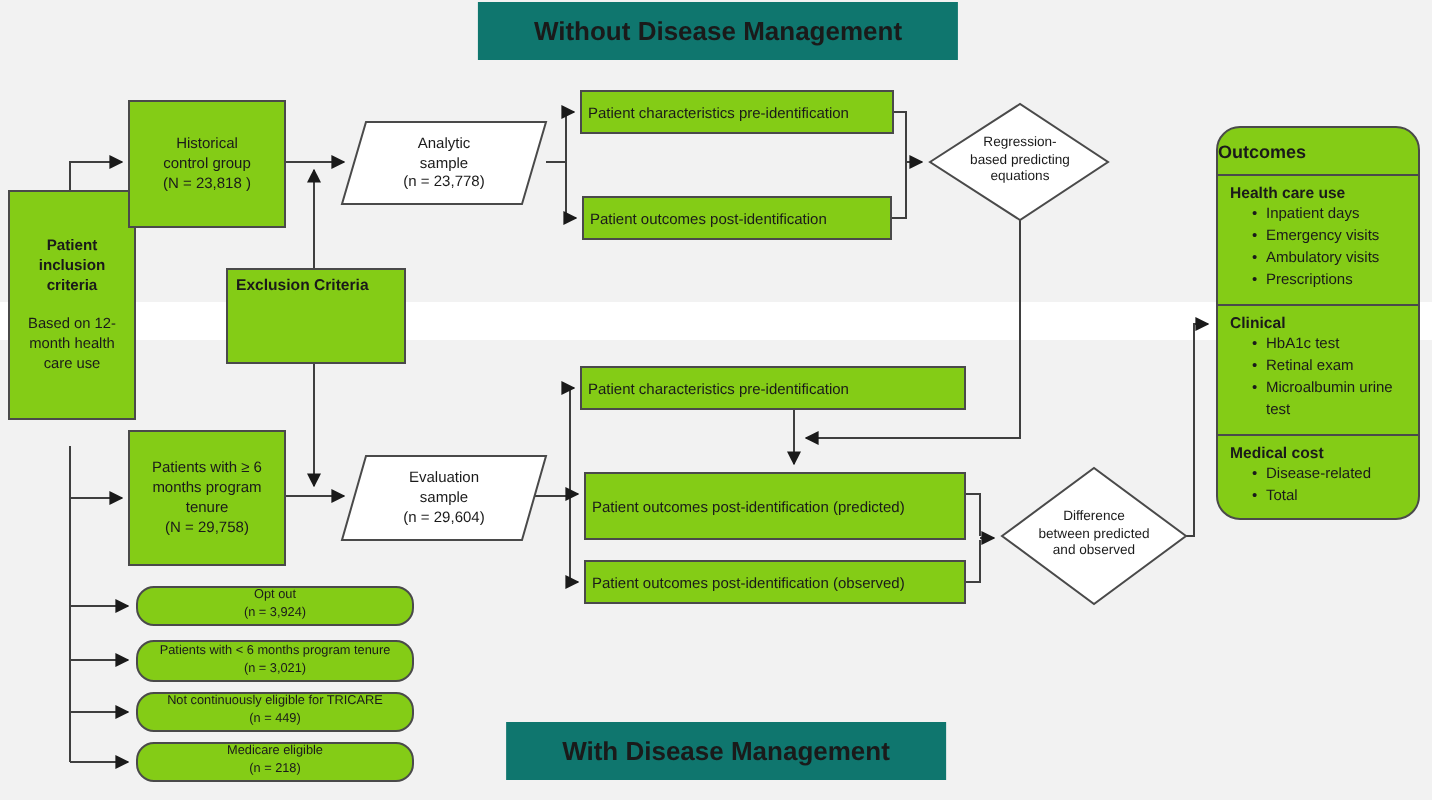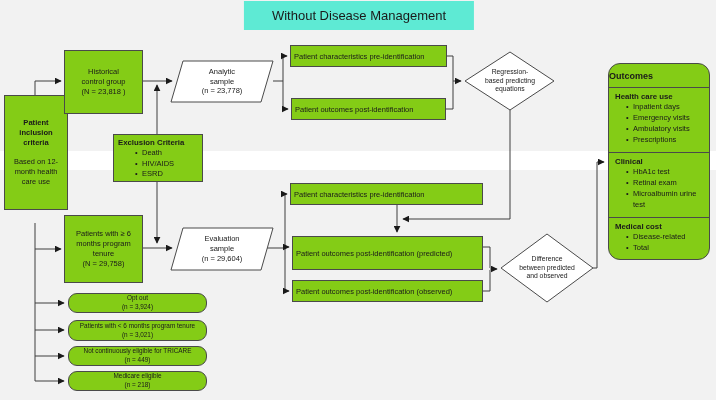--- a/index.html
+++ b/index.html
@@ -10,21 +10,21 @@
   .wire{stroke:#3f3f3f;stroke-width:1;fill:none;}
   .shape{fill:#ffffff;stroke:#4a4a4a;stroke-width:1;}
   .node{position:absolute;background:#84cc16;border:1px solid #4a4a4a;box-sizing:border-box;}
   .round{border-radius:0;}
   .pill{border-radius:9px;}
   .stack{display:flex;flex-direction:column;justify-content:center;align-items:center;text-align:center;}
   .line{font-size:7.5px;line-height:1.32;}
   .rowbox{display:flex;align-items:center;padding-left:3px;font-size:7.5px;}
   .overlay{position:absolute;display:flex;flex-direction:column;justify-content:center;
            align-items:center;text-align:center;}
-  .title-label{position:absolute;background:#5eead4;font-weight:normal;font-size:13px;
+  .title-label{position:absolute;background:#0f766e;font-weight:bold;font-size:13px;
                padding:7px 28px;transform:translateX(-50%);white-space:nowrap;}
   
   .pic-title{font-weight:bold;font-size:7.6px;line-height:1.35;margin-bottom:9px;}
   .pic-sub{font-size:7.4px;line-height:1.35;}
   
   .exclusion{padding:3px 2px 2px 4px;}
   .ex-title{font-weight:bold;font-size:7.8px;}
   .ex-list{margin:1px 0 0;padding:0 0 0 17px;list-style:none;}
   .ex-list li{position:relative;font-size:7.5px;line-height:1.4;padding-left:7px;}
   .ex-list li::before{content:"\2022";position:absolute;left:0;}
@@ -100,39 +100,35 @@
 
     <path class="wire" d="M593,268 H597 V162 H604" marker-end="url(#arw)"></path>
 
     <polygon class="shape" points="183,61 273,61 261,102 171,102"></polygon>
     <polygon class="shape" points="183,228 273,228 261,270 171,270"></polygon>
     <polygon class="shape" points="465,81 510,52 554,81 510,110"></polygon>
     <polygon class="shape" points="501,268 547,234 593,268 547,302"></polygon>
   </svg>
 
   <div class="title-label" style="left:359px;top:1px;">Without Disease Management</div>
+  <div class="title-label" style="left:363px;top:361px;">With Disease Management</div>
 
   <div class="node round stack" style="left:4px;top:95px;width:64px;height:115px;padding:0 2px;">
     <div class="pic-title">Patient inclusion criteria</div>
     <div class="pic-sub">Based on 12-month health care use</div>
   </div>
 
   <div class="node round stack" style="left:64px;top:50px;width:79px;height:64px;">
     <div class="line">Historical</div>
     <div class="line">control group</div>
     <div class="line">(N = 23,818 )</div>
   </div>
 
   <div class="node exclusion" style="left:113px;top:134px;width:90px;height:48px;">
     <div class="ex-title">Exclusion Criteria</div>
-    <ul class="ex-list">
-      <li>Death</li>
-      <li>HIV/AIDS</li>
-      <li>ESRD</li>
-    </ul>
   </div>
 
   <div class="overlay ptext" style="left:171px;top:61px;width:102px;height:41px;">
     <div>Analytic</div>
     <div>sample</div>
     <div>(n = 23,778)</div>
   </div>
 
   <div class="node round stack" style="left:64px;top:215px;width:79px;height:68px;">
     <div class="line">Patients with ≥ 6</div>

